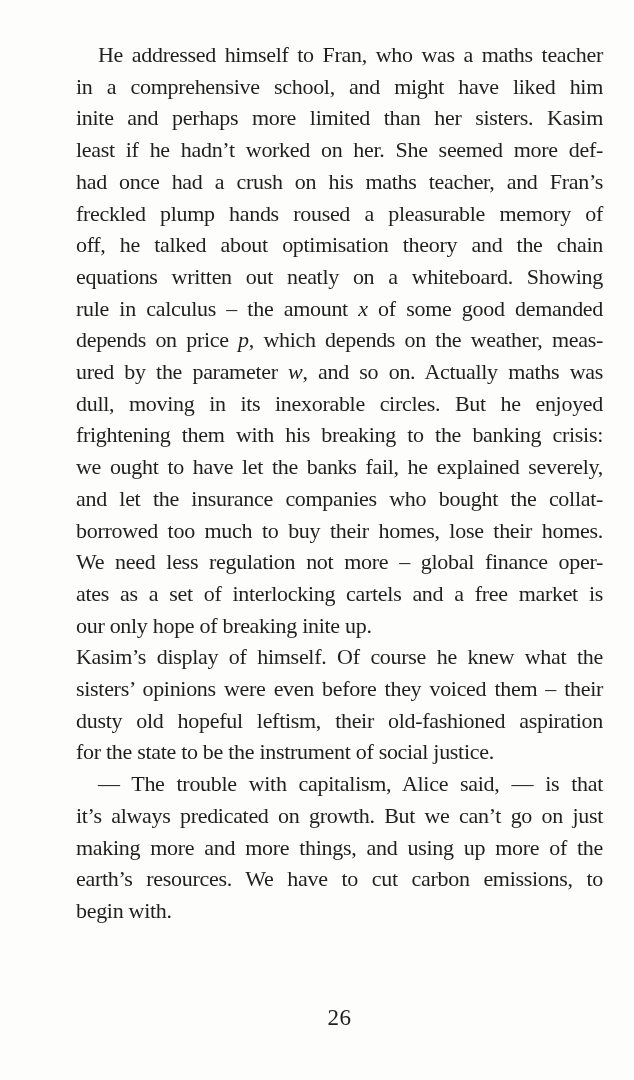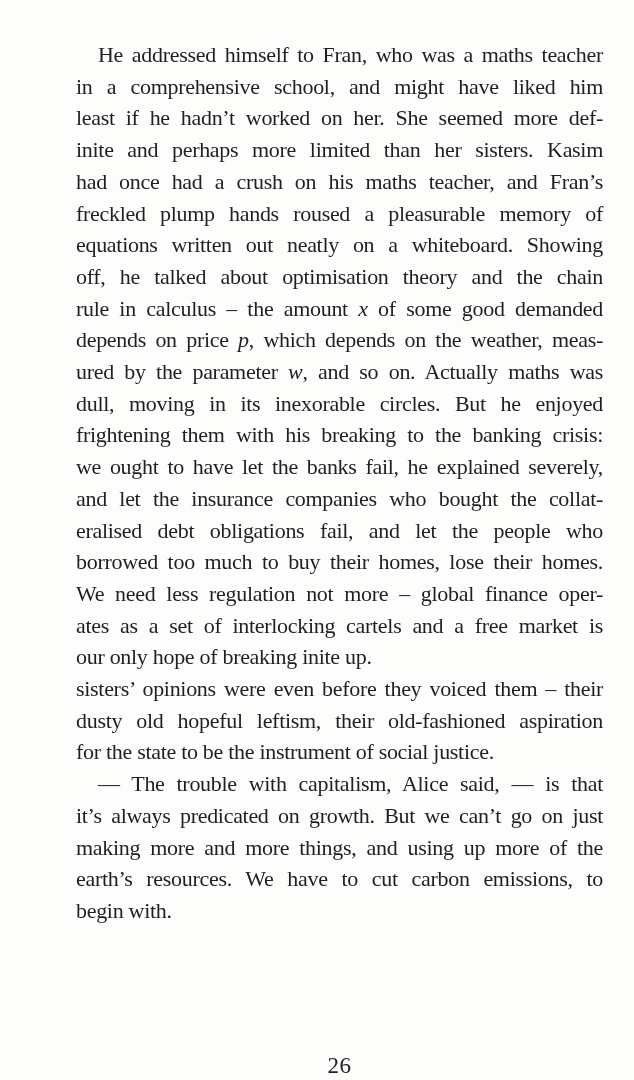--- a/index.html
+++ b/index.html
@@ -33,55 +33,55 @@
   }
   .line.end {
     text-align-last: left;
     -moz-text-align-last: left;
   }
   .line.indent { text-indent: 22px; }
   .line i { font-style: italic; }
   .folio {
     position: absolute;
     left: 76px;
-    top: 1053px;
+    top: 1005px;
     width: 527px;
     text-align: center;
     font-size: 23px;
     letter-spacing: 0.5px;
   }
 </style>
 </head>
 <body>
 
 <div class="page">
   <div class="text-block">
       <div class="para">
         <div class="line indent">He addressed himself to Fran, who was a maths teacher</div>
         <div class="line">in a comprehensive school, and might have liked him</div>
+        <div class="line">inite and perhaps more limited than her sisters. Kasim</div>
         <div class="line">least if he hadn’t worked on her. She seemed more def-</div>
-        <div class="line">inite and perhaps more limited than her sisters. Kasim</div>
         <div class="line">had once had a crush on his maths teacher, and Fran’s</div>
         <div class="line">freckled plump hands roused a pleasurable memory of</div>
+        <div class="line">off, he talked about optimisation theory and the chain</div>
         <div class="line">equations written out neatly on a whiteboard. Showing</div>
-        <div class="line">off, he talked about optimisation theory and the chain</div>
         <div class="line">rule in calculus – the amount <i>x</i> of some good demanded</div>
         <div class="line">depends on price <i>p</i>, which depends on the weather, meas-</div>
         <div class="line">ured by the parameter <i>w</i>, and so on. Actually maths was</div>
         <div class="line">dull, moving in its inexorable circles. But he enjoyed</div>
         <div class="line">frightening them with his breaking to the banking crisis:</div>
         <div class="line">we ought to have let the banks fail, he explained severely,</div>
         <div class="line">and let the insurance companies who bought the collat-</div>
-        <div class="line">eralised debt obligations fail, and let the people who</div>
         <div class="line">borrowed too much to buy their homes, lose their homes.</div>
         <div class="line">We need less regulation not more – global finance oper-</div>
         <div class="line">ates as a set of interlocking cartels and a free market is</div>
         <div class="line end">our only hope of breaking inite up.</div>
       </div>
       <div class="para">
+        <div class="line">Kasim’s display of himself. Of course he knew what the</div>
         <div class="line">sisters’ opinions were even before they voiced them – their</div>
         <div class="line">dusty old hopeful leftism, their old-fashioned aspiration</div>
         <div class="line end">for the state to be the instrument of social justice.</div>
       </div>
       <div class="para">
         <div class="line indent">— The trouble with capitalism, Alice said, — is that</div>
         <div class="line">it’s always predicated on growth. But we can’t go on just</div>
         <div class="line">making more and more things, and using up more of the</div>
         <div class="line">earth’s resources. We have to cut carbon emissions, to</div>
         <div class="line end">begin with.</div>

